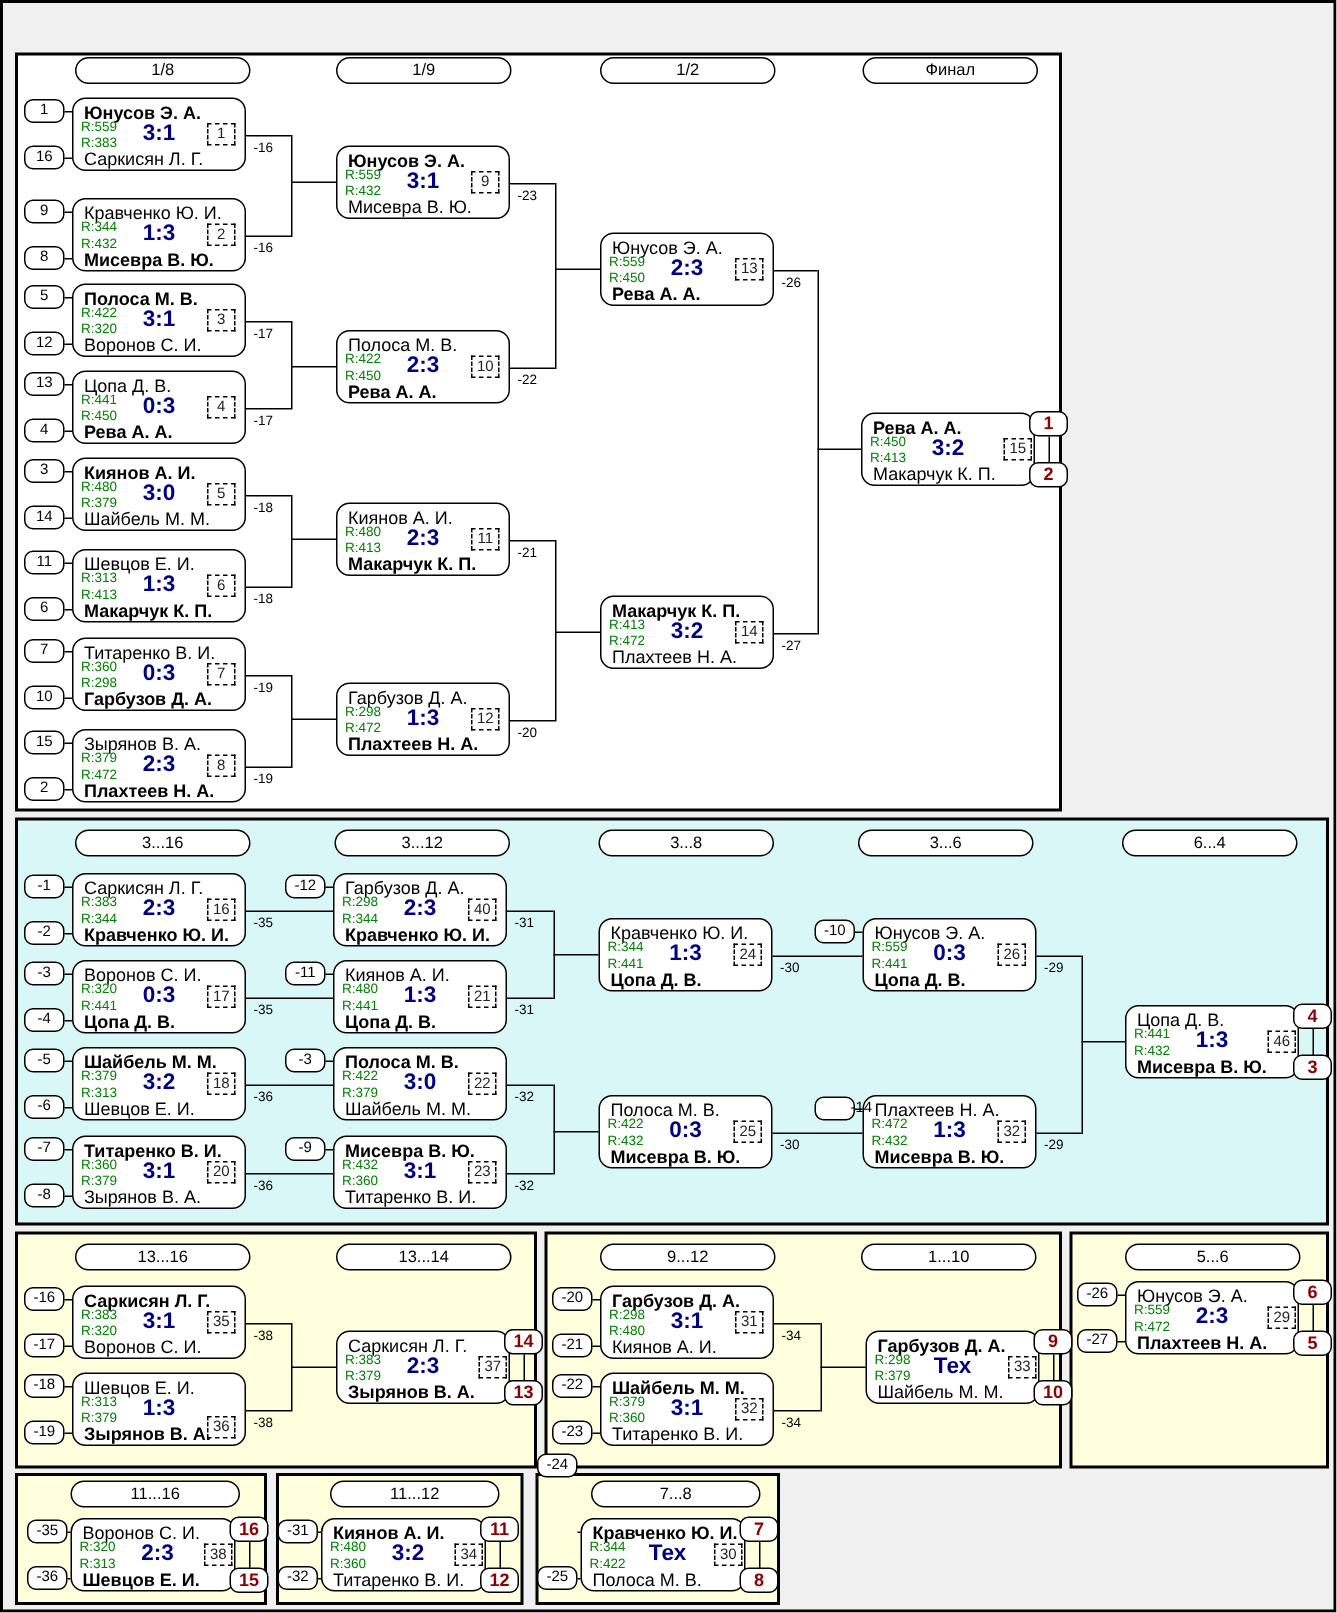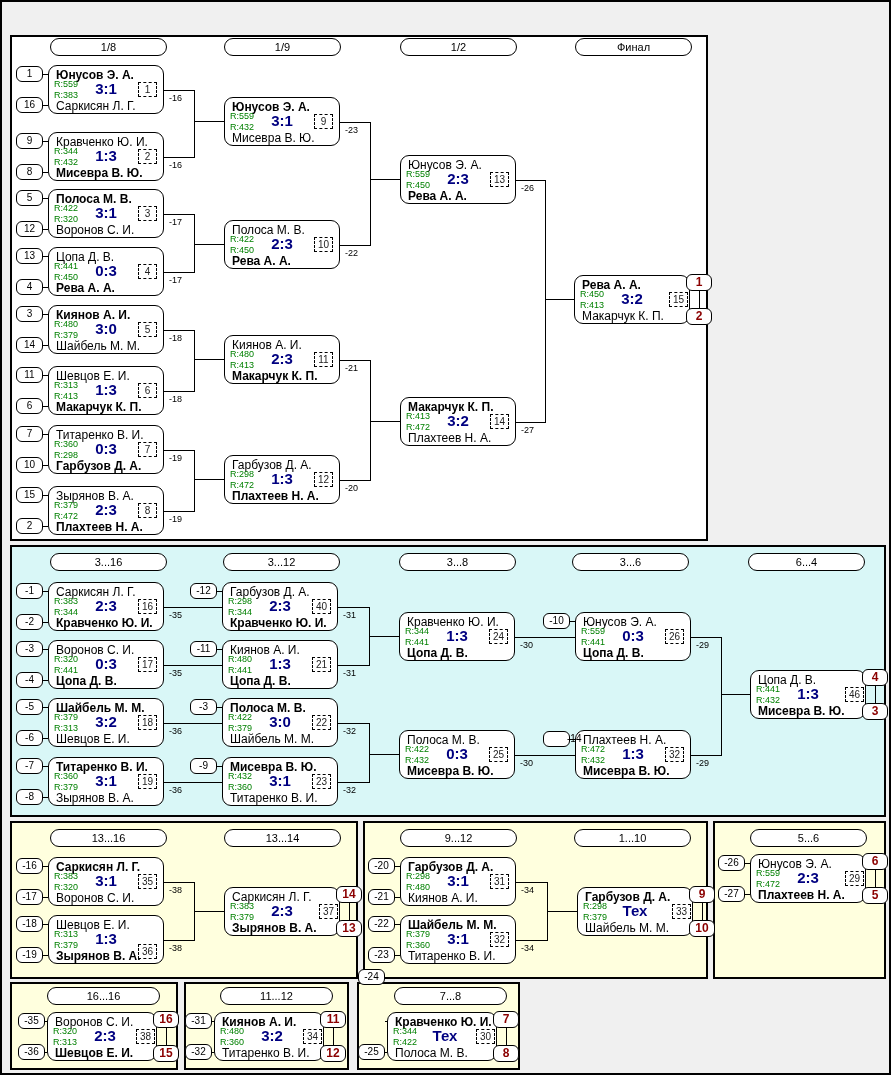--- a/index.html
+++ b/index.html
@@ -304,21 +304,21 @@
     <div class="seed" style="left: 14px; top: 697px;">-5</div>
     <div class="hl" style="left: 41px; top: 705px; width: 5px; height: 1px;"></div>
     <div class="seed" style="left: 14px; top: 728px;">-6</div>
     <div class="hl" style="left: 41px; top: 736px; width: 5px; height: 1px;"></div>
     <div class="outlbl" style="left: 167px; top: 724px;">-36</div>
     <div class="mbox" style="left: 46px; top: 755px; width: 116px;">
       <div class="pname win" style="top: 2px;">Титаренко В. И.</div>
       <div class="rating" style="top: 13px;">R:360</div>
       <div class="rating" style="top: 24px;">R:379</div>
       <div class="score">3:1</div>
-      <div class="numbox" style="left: 89px; top: 16px;">19</div>
+      <div class="numbox" style="left: 89px; top: 16px;">20</div>
       <div class="pname" style="top: 33px;">Зырянов В. А.</div>
     </div>
     <div class="seed" style="left: 14px; top: 756px;">-7</div>
     <div class="hl" style="left: 41px; top: 764px; width: 5px; height: 1px;"></div>
     <div class="seed" style="left: 14px; top: 787px;">-8</div>
     <div class="hl" style="left: 41px; top: 795px; width: 5px; height: 1px;"></div>
     <div class="outlbl" style="left: 167px; top: 783px;">-36</div>
     <div class="mbox" style="left: 220px; top: 580px; width: 116px;">
       <div class="pname" style="top: 2px;">Гарбузов Д. А.</div>
       <div class="rating" style="top: 13px;">R:298</div>
@@ -513,21 +513,21 @@
       <div class="pname win" style="top: 33px;">Плахтеев Н. А.</div>
     </div>
     <div class="seed" style="left: 716px; top: 853px;">-26</div>
     <div class="hl" style="left: 743px; top: 861px; width: 5px; height: 1px;"></div>
     <div class="seed" style="left: 716px; top: 884px;">-27</div>
     <div class="hl" style="left: 743px; top: 892px; width: 5px; height: 1px;"></div>
     <div class="vl" style="left: 873px; top: 868px; width: 1px; height: 18px;"></div>
     <div class="place" style="left: 860px; top: 851px;">6</div>
     <div class="place" style="left: 860px; top: 885px;">5</div>
     <div class="panel bg-yellow" style="left: 8px; top: 980px; width: 168px; height: 88px;"></div>
-    <div class="pill" style="left: 45px; top: 985px; width: 113px;">16...16</div>
+    <div class="pill" style="left: 45px; top: 985px; width: 113px;">11...16</div>
     <div class="mbox" style="left: 45px; top: 1010px; width: 110px;">
       <div class="pname" style="top: 2px;">Воронов С. И.</div>
       <div class="rating" style="top: 13px;">R:320</div>
       <div class="rating" style="top: 24px;">R:313</div>
       <div class="score">2:3</div>
       <div class="numbox" style="left: 88px; top: 16px;">38</div>
       <div class="pname win" style="top: 33px;">Шевцов Е. И.</div>
     </div>
     <div class="seed" style="left: 16px; top: 1011px;">-35</div>
     <div class="hl" style="left: 43px; top: 1019px; width: 2px; height: 1px;"></div>

